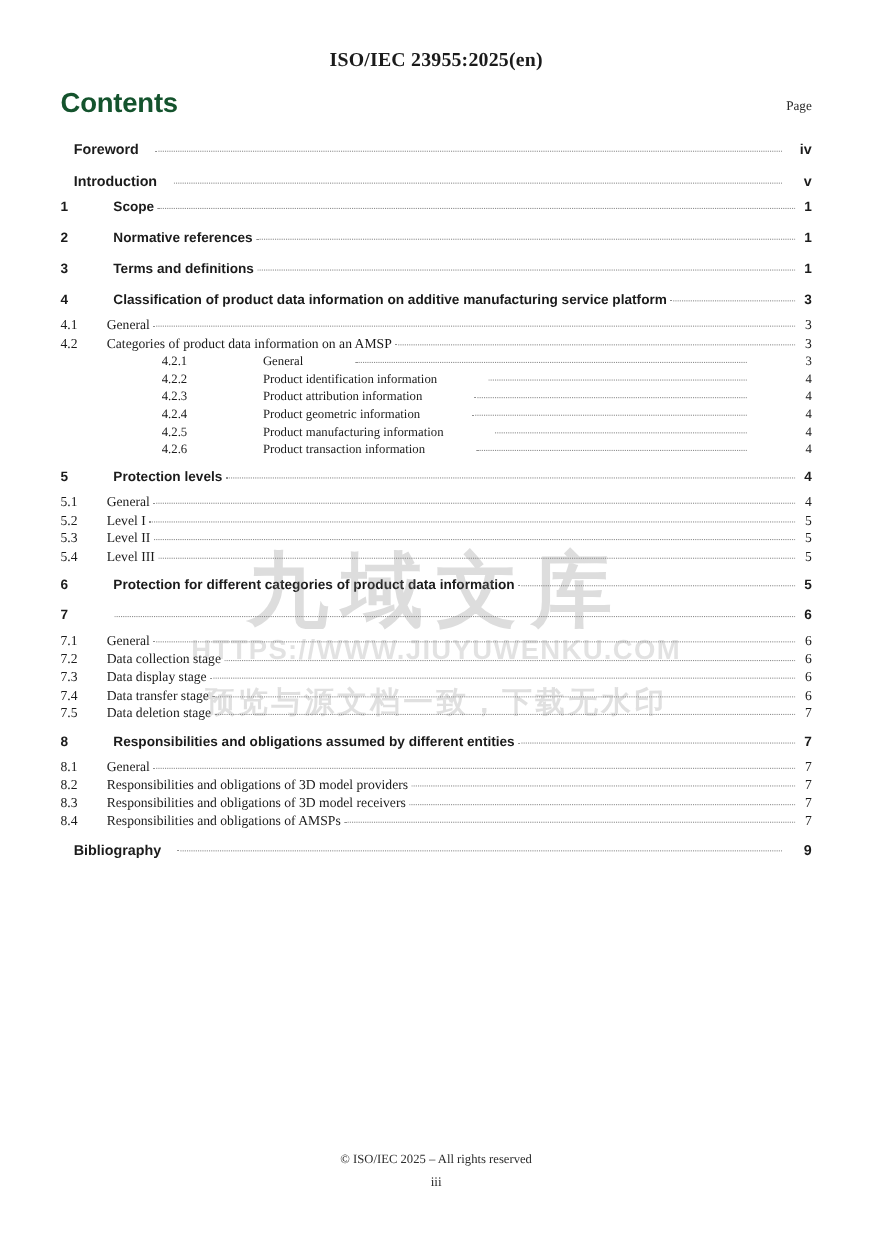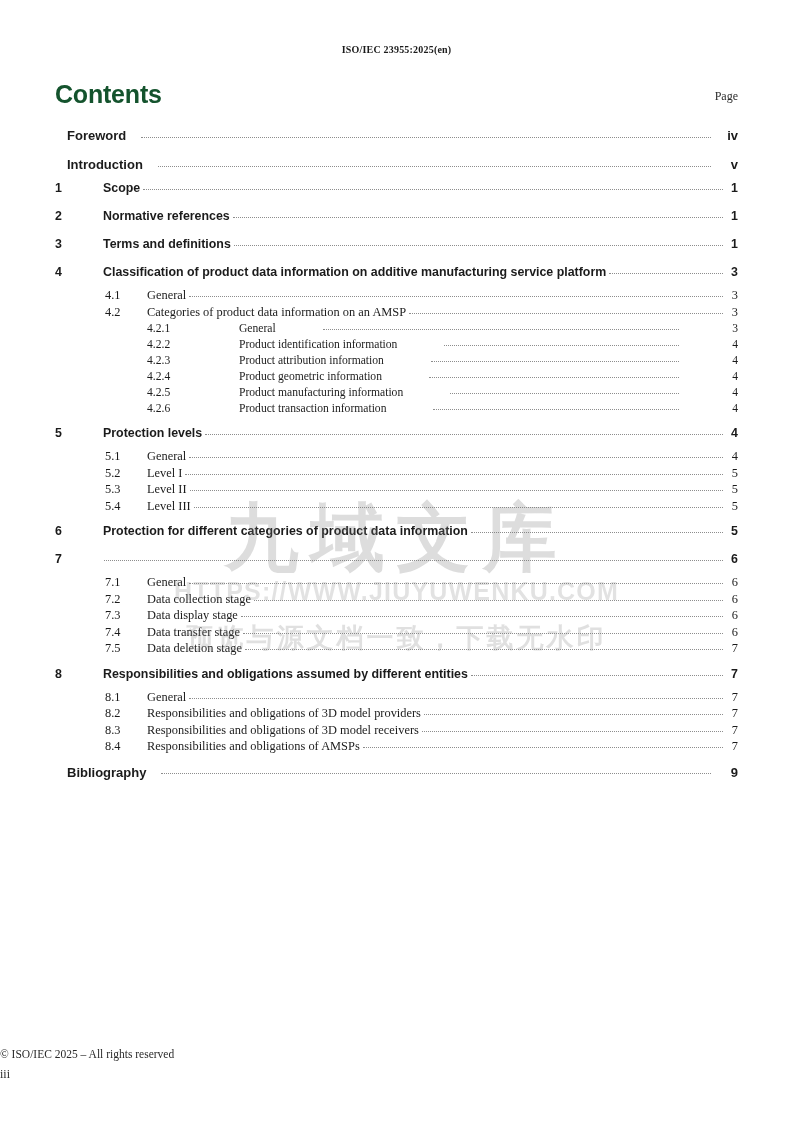--- a/index.html
+++ b/index.html
@@ -21,21 +21,21 @@
 
   
   .doc-header {
     position: absolute;
     top: 44px;
     left: 0;
     right: 0;
     text-align: center;
     font-family: "Liberation Serif", "DejaVu Serif", serif;
     font-weight: bold;
-    font-size: 10px;
+    font-size: 18px;
     letter-spacing: 0.2px;
     color: #1b1b1b;
   }
 
   
   .toc-title-row {
     position: absolute;
     top: 82px;
     left: 55px;
     right: 55px;
@@ -122,21 +122,21 @@
   .lvl-1 .num { width: 48px; }
   .lvl-1 .pg { font-size: 12.4px; }
 
   
   .lvl-2 {
     font-family: "Liberation Serif", "DejaVu Serif", serif;
     font-weight: normal;
     font-size: 12.4px;
     height: 16.5px;
   }
-  .lvl-2 .num { width: 42px; margin-left: 50px; }
+  .lvl-2 .num { width: 42px; }
   .lvl-2 .pg { font-size: 12.4px; }
 
   
   .lvl-3 {
     font-family: "Liberation Serif", "DejaVu Serif", serif;
     font-weight: normal;
     font-size: 11.6px;
     height: 16px;
     gap: 44px;
   }
@@ -184,20 +184,21 @@
     margin-top: 14px;
     white-space: nowrap;
   }
 
   
   .footer {
     position: absolute;
     left: 0;
     right: 0;
     bottom: 40px;
+    text-align: center;
   }
   .copyright {
     font-size: 11.5px;
     color: #2a2a2a;
     margin-bottom: 7px;
   }
   .folio {
     font-size: 12px;
     color: #2a2a2a;
   }

